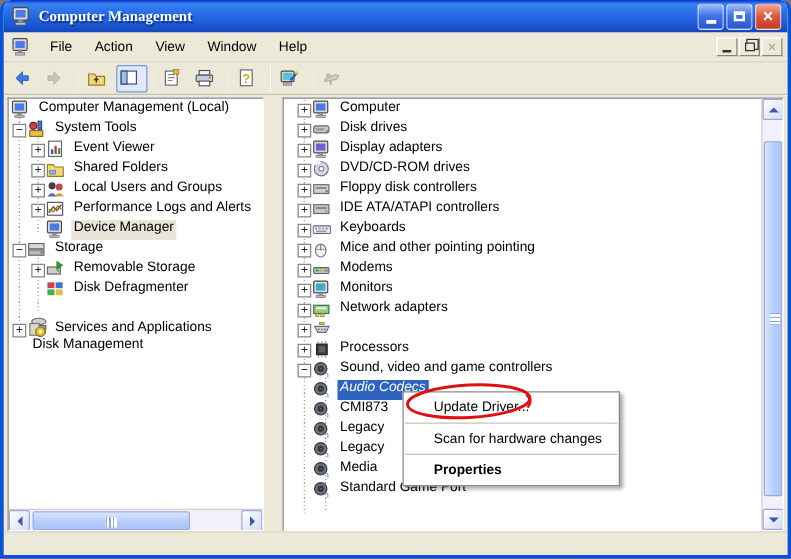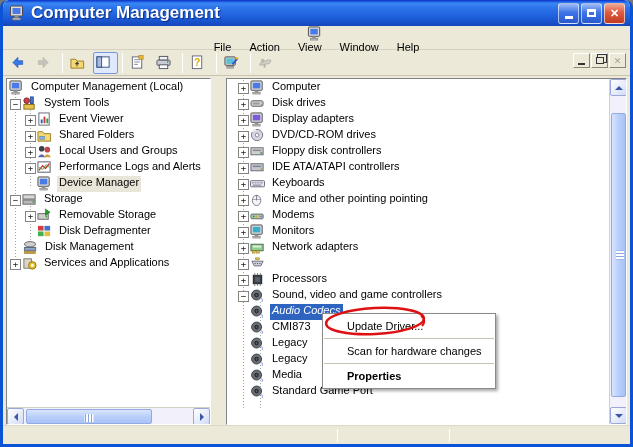--- a/index.html
+++ b/index.html
@@ -10,30 +10,30 @@
     border-left:3px solid #0a52d6;border-right:3px solid #0a52d6;border-bottom:3px solid #0a52d6;
     border-radius:8px 8px 0 0;background:#ece9d8;overflow:hidden;
   }
   
   .titlebar{
     height:26px;display:flex;align-items:center;padding:0 5px 0 6px;
     background:linear-gradient(180deg,#0f2fc0 0%,#1c5be4 6%,#3a86f2 12%,#2d74ea 30%,#1d5cd9 70%,#1446ba 100%);
     border-radius:6px 6px 0 0;
   }
   .titlebar .ticon{width:17px;height:16px;margin-right:5px;}
-  .title-text{color:#fff;font-weight:bold;font-size:17px;text-shadow:1px 1px 1px #0a2a80;flex:1;}
+  .title-text{color:#fff;font-weight:bold;font-size:12px;text-shadow:1px 1px 1px #0a2a80;flex:1;font-family:Liberation Serif, serif;}
   .tbtns{display:flex;gap:2px;}
   .tbtn{width:21px;height:21px;border-radius:3px;border:1px solid rgba(255,255,255,.6);
     display:flex;align-items:center;justify-content:center;color:#fff;font-size:11px;font-weight:bold;
     background:linear-gradient(180deg,#9dbcf5,#3f74e8 45%,#2a58cc);}
   .tbtn.close{background:linear-gradient(180deg,#f0a894,#dd5a40 45%,#c23a20);}
   .tbtn .minglyph{width:8px;height:3px;background:#fff;margin-top:8px;}
   .tbtn .maxglyph{width:9px;height:8px;border:2px solid #fff;border-top-width:3px;}
   
-  .menubar{height:24px;display:flex;align-items:center;background:#ece9d8;border-bottom:1px solid #d6d2c2;padding:0 4px;flex-direction:column;}
+  .menubar{height:24px;display:flex;align-items:center;background:#ece9d8;border-bottom:1px solid #d6d2c2;padding:0 4px;}
   .menubar .micon{width:16px;height:15px;margin:0 6px 0 2px;}
   .menu-item{padding:3px 9px;cursor:default;}
   .mdibtns{margin-left:auto;display:flex;gap:1px;}
   .mdib{width:17px;height:15px;border:1px solid;border-color:#fff #8a8775 #8a8775 #fff;background:#ece9d8;
     display:flex;align-items:center;justify-content:center;font-size:9px;color:#333;}
   .mdib .minglyph{width:7px;height:2px;background:#333;margin-top:7px;}
   .mdib .restglyph{width:8px;height:7px;border:1px solid #333;box-shadow:2px -2px 0 -0px #ece9d8,2px -2px 0 1px #333;}
   .mdib.dis{color:#a8a494;}
   
   .toolbar{height:26px;display:flex;align-items:center;background:#ece9d8;border-bottom:1px solid #c9c5b2;padding:0 4px;gap:1px;}
@@ -309,21 +309,21 @@
           <div class="row" style="padding-left: 17px;">
             <span class="exp"></span>
             <span class="nicon"><svg viewBox="0 0 16 16" width="15" height="15">
                 <rect x="1" y="2" width="6" height="5" fill="#d04040"></rect>
                 <rect x="8" y="2" width="6" height="5" fill="#4070d0"></rect>
                 <rect x="1" y="8" width="6" height="5" fill="#40b050"></rect>
                 <rect x="8" y="8" width="6" height="5" fill="#e0c040"></rect>
               </svg></span>
             <span class="lbl">Disk Defragmenter</span>
           </div>
-          <div class="row" style="padding-left: 3px;">
+          <div class="row" style="padding-left: 17px; flex-direction: column;">
             <span class="exp"></span>
             <span class="nicon"><svg viewBox="0 0 16 16" width="15" height="15">
                 <ellipse cx="7.5" cy="4.5" rx="6" ry="2.8" fill="#cfcfcf" stroke="#666"></ellipse>
                 <rect x="1.5" y="8" width="12" height="3" fill="#8fa8c8" stroke="#567"></rect>
                 <rect x="1.5" y="12" width="12" height="2.5" fill="#c8a040" stroke="#876418" stroke-width="0.5"></rect>
               </svg></span>
             <span class="lbl">Disk Management</span>
           </div>
           <div class="row" style="padding-left: 2px;">
             <span class="exp">

